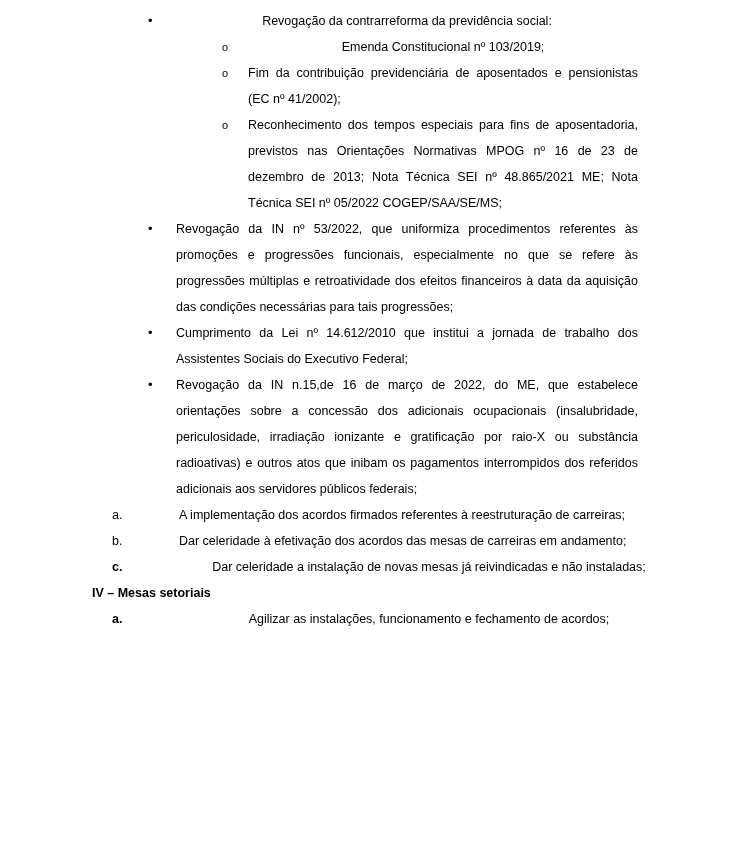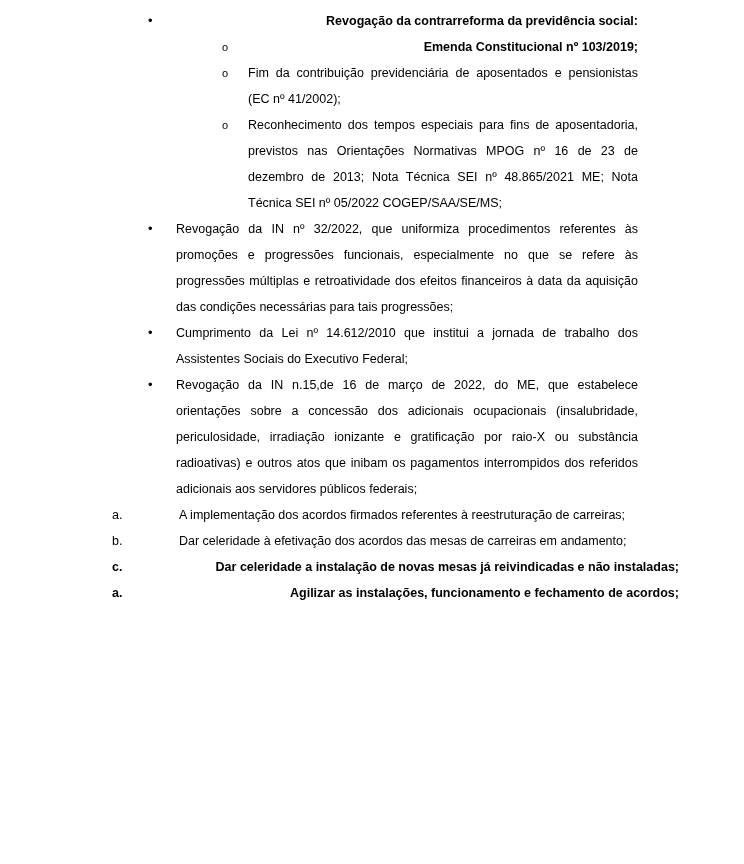--- a/index.html
+++ b/index.html
@@ -36,22 +36,21 @@
   .li .marker {
     flex: 0 0 auto;
     text-align: left;
   }
   .li .txt {
     flex: 1 1 auto;
     text-align: justify;
     text-justify: inter-word;
   }
   .li .txt.nojust {
-    text-align: right;
-    font-weight: bold;
+    text-align: center;
   }
 
   
   .lvl1 {
     margin-left: 56px;
   }
   .lvl1 .marker {
     width: 28px;
     font-size: 13px;
     line-height: 26px;
@@ -117,21 +116,21 @@
       <div class="li blk lvl2">
         <span class="marker">o</span>
         <span class="txt">Fim da contribuição previdenciária de aposentados e pensionistas (EC nº 41/2002);</span>
       </div>
       <div class="li blk lvl2">
         <span class="marker">o</span>
         <span class="txt">Reconhecimento dos tempos especiais para fins de aposentadoria, previstos nas Orientações Normativas MPOG nº 16 de 23 de dezembro de 2013; Nota Técnica SEI nº 48.865/2021 ME; Nota Técnica SEI nº 05/2022 COGEP/SAA/SE/MS;</span>
       </div>
       <div class="li blk lvl1">
         <span class="marker">•</span>
-        <span class="txt">Revogação da IN nº 32/2022, que uniformiza procedimentos referentes às promoções e progressões funcionais, especialmente no que se refere às progressões múltiplas e retroatividade dos efeitos financeiros à data da aquisição das condições necessárias para tais progressões;</span>
+        <span class="txt">Revogação da IN nº 53/2022, que uniformiza procedimentos referentes às promoções e progressões funcionais, especialmente no que se refere às progressões múltiplas e retroatividade dos efeitos financeiros à data da aquisição das condições necessárias para tais progressões;</span>
       </div>
       <div class="li blk lvl1">
         <span class="marker">•</span>
         <span class="txt">Cumprimento da Lei nº 14.612/2010 que institui a jornada de trabalho dos Assistentes Sociais do Executivo Federal;</span>
       </div>
       <div class="li blk lvl1">
         <span class="marker">•</span>
         <span class="txt">Revogação da IN n.15,de 16 de março de 2022, do ME, que estabelece orientações sobre a concessão dos adicionais ocupacionais (insalubridade, periculosidade, irradiação ionizante e gratificação por raio-X ou substância radioativas) e outros atos que inibam os pagamentos interrompidos dos referidos adicionais  aos servidores   públicos federais;</span>
       </div>
       <div class="li blk lvlA">
@@ -139,18 +138,19 @@
         <span class="txt">A implementação dos acordos firmados referentes à reestruturação de carreiras;</span>
       </div>
       <div class="li blk lvlA">
         <span class="marker">b.</span>
         <span class="txt">Dar celeridade à efetivação dos acordos das mesas de carreiras em andamento;</span>
       </div>
       <div class="li blk lvlA">
         <span class="marker bold">c.</span>
         <span class="txt nojust">Dar celeridade a instalação de novas mesas já reivindicadas e não instaladas;</span>
       </div>
+      <div class="heading blk">IV – Mesas setoriais</div>
       <div class="li blk lvlA">
         <span class="marker bold">a.</span>
         <span class="txt nojust">Agilizar as instalações, funcionamento e fechamento de acordos;</span>
       </div>
     </div>
 </div>
 
 </body></html>

